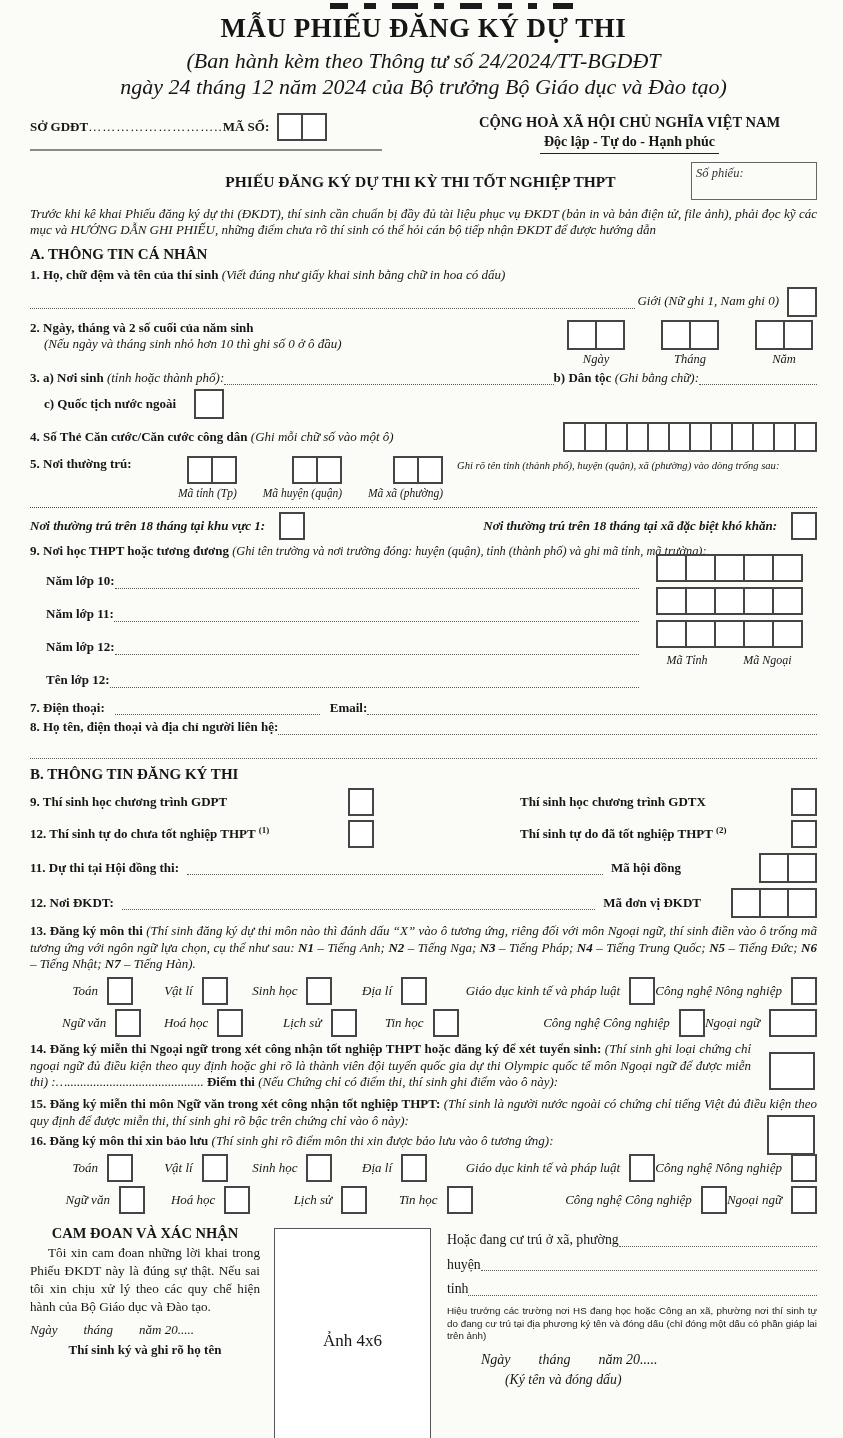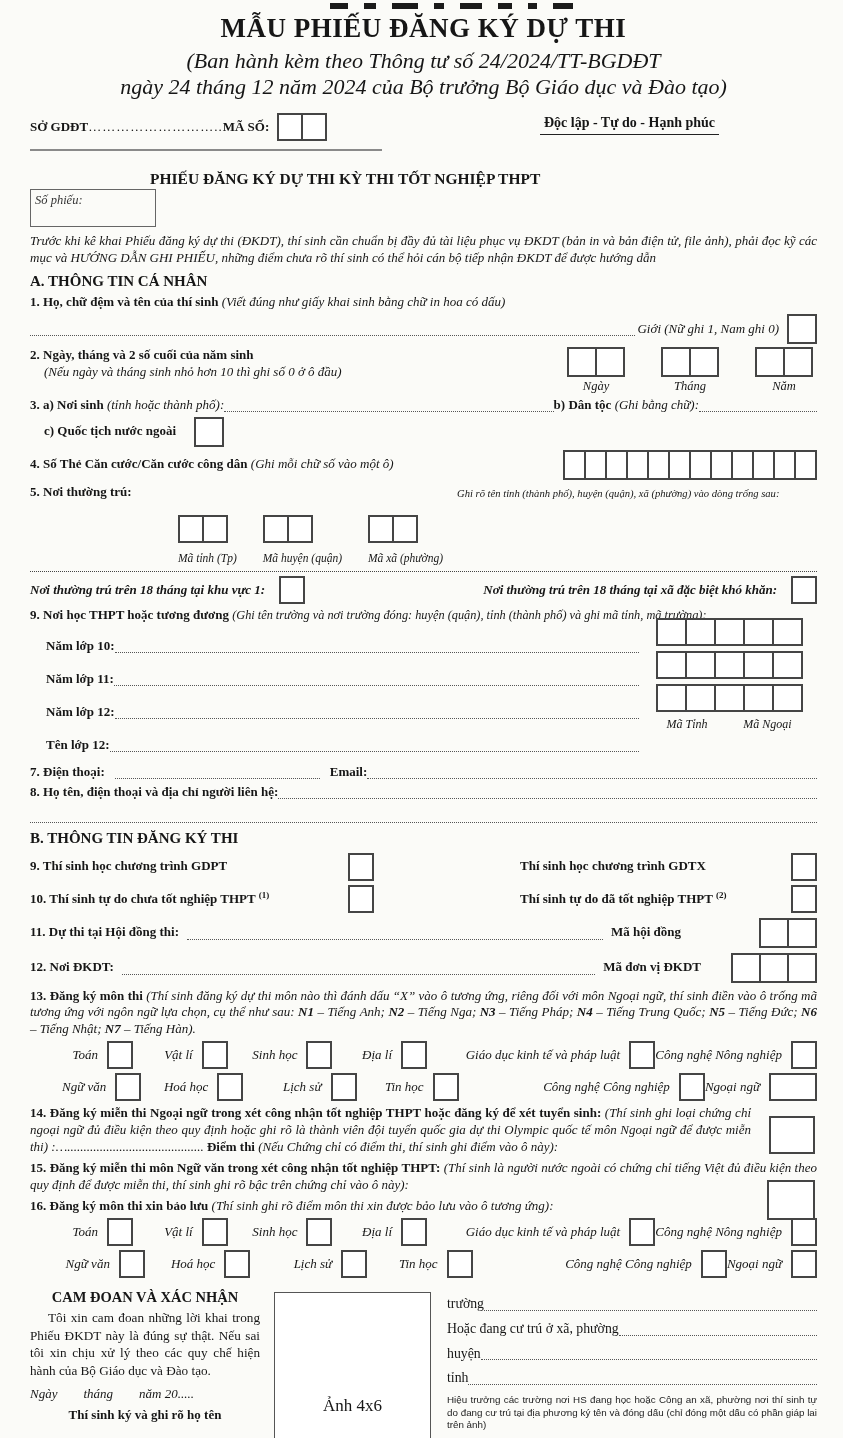--- a/index.html
+++ b/index.html
@@ -31,31 +31,31 @@
   .artifact{height:9px;overflow:hidden;display:flex;gap:16px;padding-left:300px;align-items:flex-start;}
   .artifact i{display:block;height:8px;background:#1b1b1b;margin-top:3px;}
   .title{text-align:center;font-size:27px;font-weight:bold;letter-spacing:.5px;margin-top:2px;}
   .subtitle{text-align:center;font-style:italic;font-size:22px;line-height:1.22;margin-top:2px;}
   .adminrow{display:flex;margin-top:12px;align-items:flex-start;}
   .deptline{width:352px;display:flex;align-items:center;border-bottom:2px solid #8a8a8a;padding-bottom:8px;font-size:13px;}
   .dept-dots{letter-spacing:1px;}
   .republic{flex:1;text-align:center;padding-left:60px;}
   .republic .r1{font-weight:bold;font-size:14.5px;}
   .republic .r2{font-weight:bold;font-size:14px;display:inline-block;border-bottom:1.5px solid #222;padding:1px 4px 2px;}
-  .titlerow{display:flex;align-items:flex-start;margin-top:8px;flex-direction:column;}
+  .titlerow{display:flex;align-items:flex-start;margin-top:8px;}
   .formtitle{flex:1;text-align:center;font-weight:bold;font-size:15.5px;padding-left:120px;padding-top:10px;}
   .sophieu{width:126px;height:38px;border:1.5px solid #666;font-size:12.5px;font-style:italic;color:#333;padding:2px 4px;box-sizing:border-box;}
   .intro{font-style:italic;font-size:13px;margin-top:6px;}
   .sechead{font-weight:bold;font-size:15px;margin:6px 0 2px;}
   
   .dobwrap{display:flex;gap:36px;align-items:center;margin-right:4px;}
   .dob{display:flex;flex-direction:column;align-items:center;gap:1px;}
   .dob .lbl{font-style:italic;font-size:12.5px;}
   
-  .cgroup{display:flex;flex-direction:column;align-items:flex-start;gap:8px;margin-top:31px;}
+  .cgroup{display:flex;flex-direction:column;align-items:flex-end;gap:2px;}
   .cgroup .lbl{font-style:italic;font-size:11.5px;white-space:nowrap;}
   .sepdots{border-top:1.5px dotted #444;margin:6px 0 4px;}
   
   .i6body{position:relative;padding-right:178px;}
   .schrow{display:flex;align-items:center;height:28px;margin-bottom:5px;}
   .schrow .lb{font-weight:bold;white-space:nowrap;}
   .sgrid{position:absolute;right:0;top:-14px;width:161px;margin-left:9px;}
   .sgrow{display:flex;margin-bottom:5px;}
   .sc{width:31px;height:28px;border:2px solid #454545;box-sizing:border-box;background:#fff;}
   .sgrow .sc + .sc{margin-left:-2px;}
@@ -119,20 +119,21 @@
     <div class="deptline">
       <span class="b">SỞ GDĐT</span>
         <span class="dept-dots">………………………..</span>
         <span class="b">MÃ SỐ:</span>
       <span class="bxg" style="margin-left:8px">
         <span class="bx"></span>
           <span class="bx"></span>
       </span>
     </div>
     <div class="republic">
+      <div class="r1">CỘNG HOÀ XÃ HỘI CHỦ NGHĨA VIỆT NAM</div>
       <div class="r2">Độc lập - Tự do - Hạnh phúc</div>
     </div>
   </div>
 
   <div class="titlerow">
     <div class="formtitle">PHIẾU ĐĂNG KÝ DỰ THI KỲ THI TỐT NGHIỆP THPT</div>
     <div class="sophieu">
       <span>Số phiếu:</span>
     </div>
   </div>
@@ -321,21 +322,21 @@
 
   <div class="halfrow">
     <span class="b lf">9. Thí sinh học chương trình GDPT</span>
     <span class="bx"></span>
     <span class="rt">
         <span class="b">Thí sinh học chương trình GDTX</span>
     <span class="bx"></span>
       </span>
   </div>
   <div class="halfrow">
-    <span class="b lf"><span>10. Thí sinh tự do chưa tốt nghiệp THPT</span> <sup>(1)</sup></span>
+    <span class="b lf"><span>12. Thí sinh tự do chưa tốt nghiệp THPT</span> <sup>(1)</sup></span>
     <span class="bx"></span>
     <span class="rt">
         <span class="b"><span>Thí sinh tự do đã tốt nghiệp THPT</span> <sup>(2)</sup></span>
     <span class="bx"></span>
       </span>
   </div>
 
   <div class="coderow">
     <span class="b">11. Dự thi tại Hội đồng thi:</span>
     <span class="lead" style="margin:0 8px"></span>
@@ -491,24 +492,20 @@
       <div class="ttl">CAM ĐOAN VÀ XÁC NHẬN</div>
       <div class="body">Tôi xin cam đoan những lời khai trong Phiếu ĐKDT này là đúng sự thật. Nếu sai tôi xin chịu xử lý theo các quy chế hiện hành của Bộ Giáo dục và Đào tạo.</div>
       <div class="i pre" style="margin-top:6px">Ngày        tháng        năm 20.....</div>
       <div class="b" style="text-align:center;margin-top:4px">Thí sinh ký và ghi rõ họ tên</div>
     </div>
     <div class="photo">
       <span>Ảnh 4x6</span>
     </div>
     <div class="confirm">
       <div class="cline">
-        <span>trường</span>
-        <span class="lead"></span>
-      </div>
-      <div class="cline">
         <span>Hoặc đang cư trú ở xã, phường</span>
         <span class="lead"></span>
       </div>
       <div class="cline">
         <span>huyện</span>
         <span class="lead"></span>
       </div>
       <div class="cline">
         <span>tỉnh</span>
         <span class="lead"></span>

